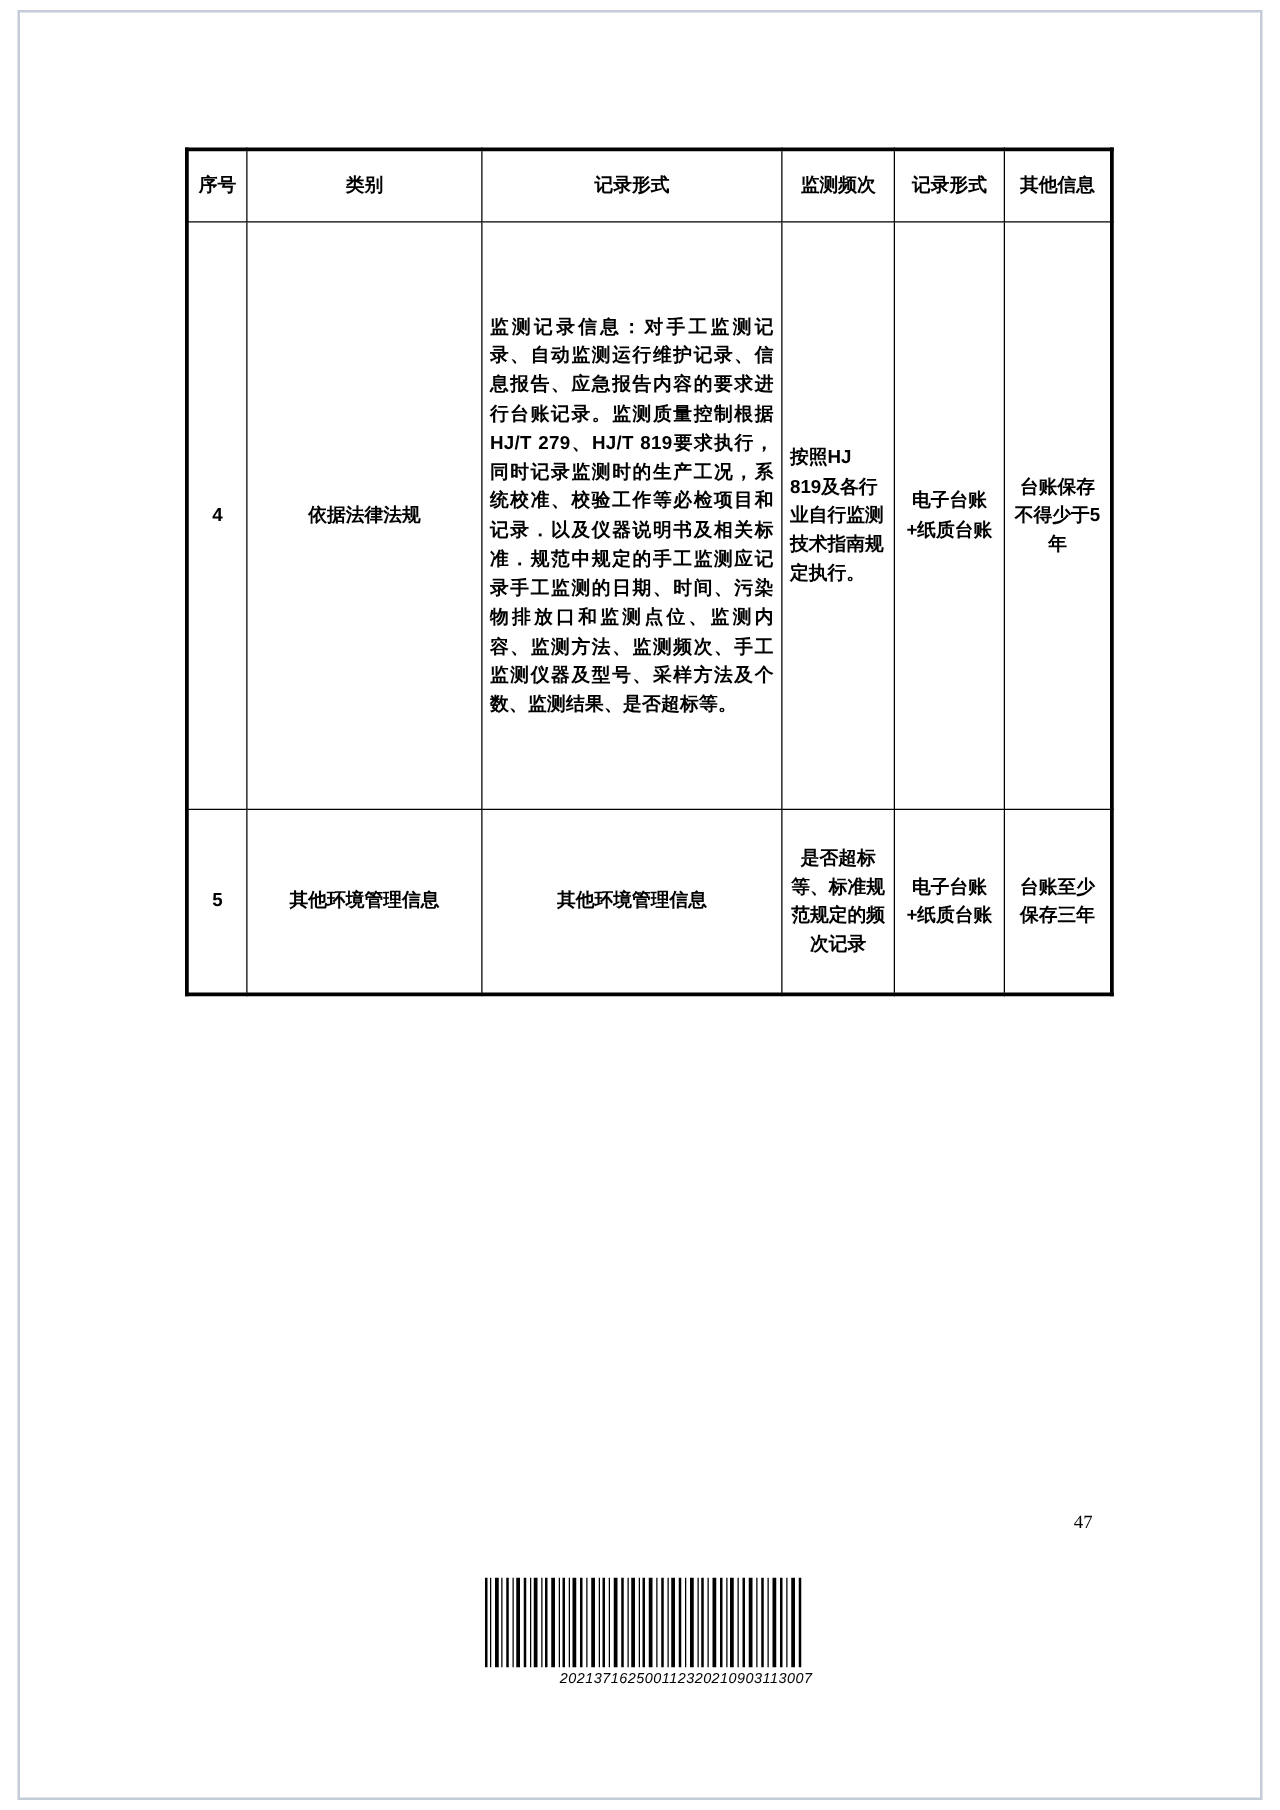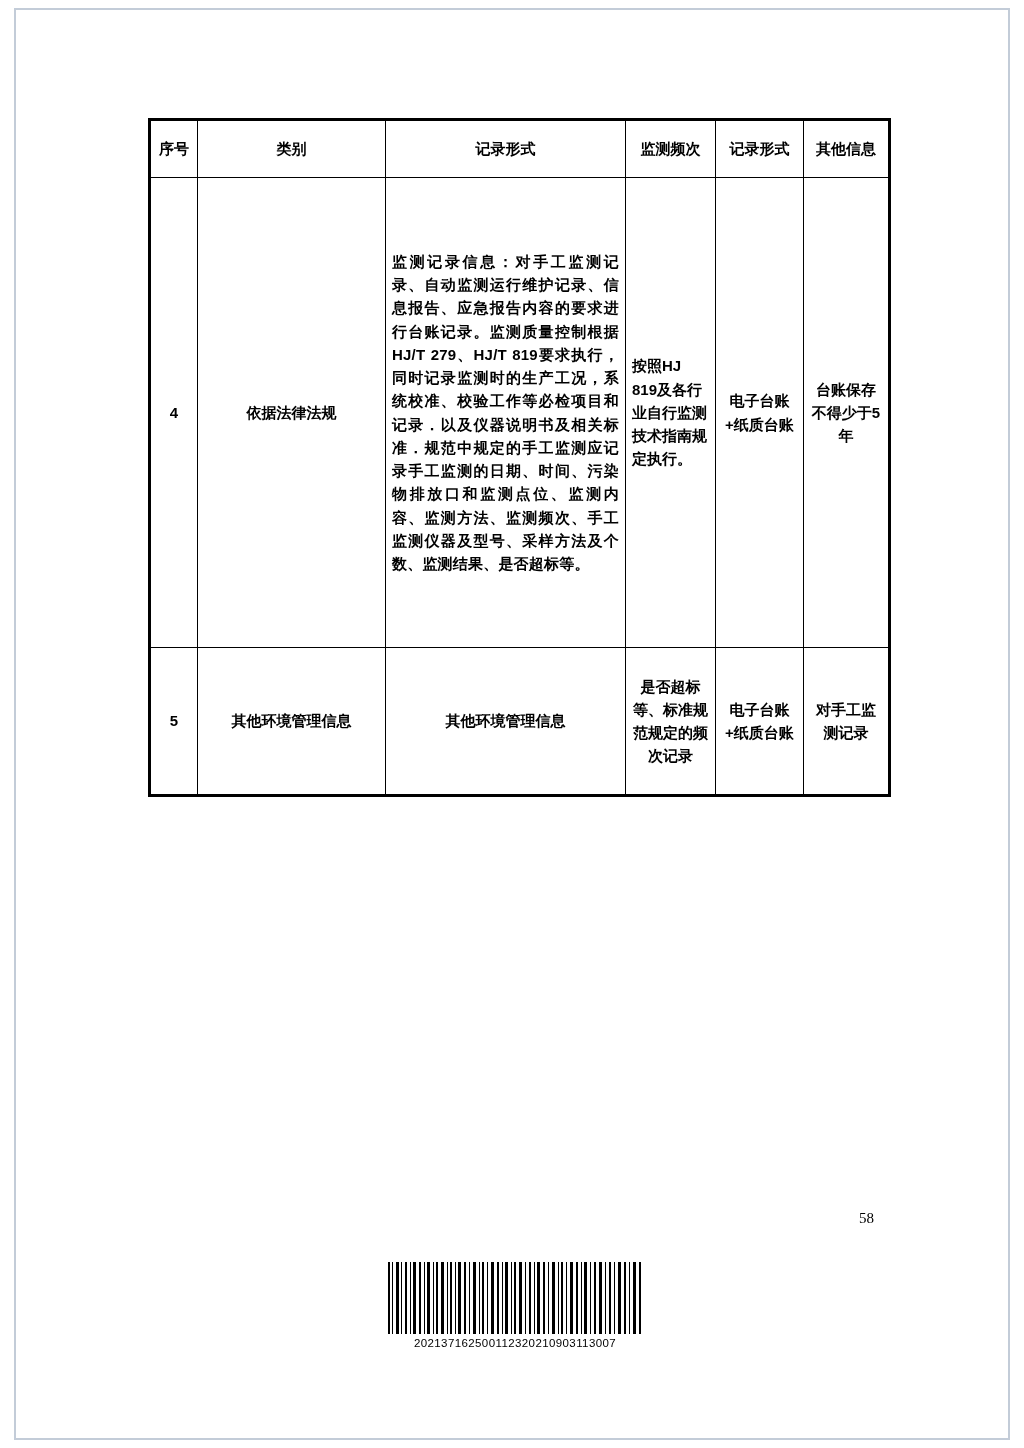--- a/index.html
+++ b/index.html
@@ -98,21 +98,22 @@
     color: #000;
     font-family: "Liberation Serif", serif;
   }
 
   
   .barcode-area {
     position: absolute;
     left: 380px;
     top: 1262px;
     width: 270px;
-    text-align: center;
+    text-align: right;
+    font-style: italic;
   }
   .barcode-bars {
     height: 72px;
     width: 258px;
     margin: 0 auto;
     display: block;
   }
   .barcode-text {
     font-family: "Liberation Sans", sans-serif;
     font-size: 11.5px;
@@ -155,27 +156,27 @@
           <td class="cell-freq">按照HJ 819及各行业自行监测技术指南规定执行。</td>
           <td class="cell-small-center">电子台账+纸质台账</td>
           <td class="cell-small-center">台账保存不得少于5年</td>
         </tr>
         <tr class="row-5">
           <td class="cell-center">5</td>
           <td class="cell-center">其他环境管理信息</td>
           <td class="cell-center">其他环境管理信息</td>
           <td class="cell-small-center">是否超标等、标准规范规定的频次记录</td>
           <td class="cell-small-center">电子台账+纸质台账</td>
-          <td class="cell-small-center">对手工监测记录</td>
+          <td class="cell-small-center">台账至少保存三年</td>
         </tr>
       </tbody>
     </table>
   </div>
 
-  <div class="page-number">58</div>
+  <div class="page-number">47</div>
 
   <div class="barcode-area">
     <svg class="barcode-bars" viewBox="0 0 258 72" preserveAspectRatio="none">
       <g fill="#000">
         <rect x="2" y="0" width="2" height="72"></rect>
         <rect x="6" y="0" width="1" height="72"></rect>
         <rect x="10" y="0" width="3" height="72"></rect>
         <rect x="15" y="0" width="1" height="72"></rect>
         <rect x="19" y="0" width="2" height="72"></rect>
         <rect x="24" y="0" width="1" height="72"></rect>

